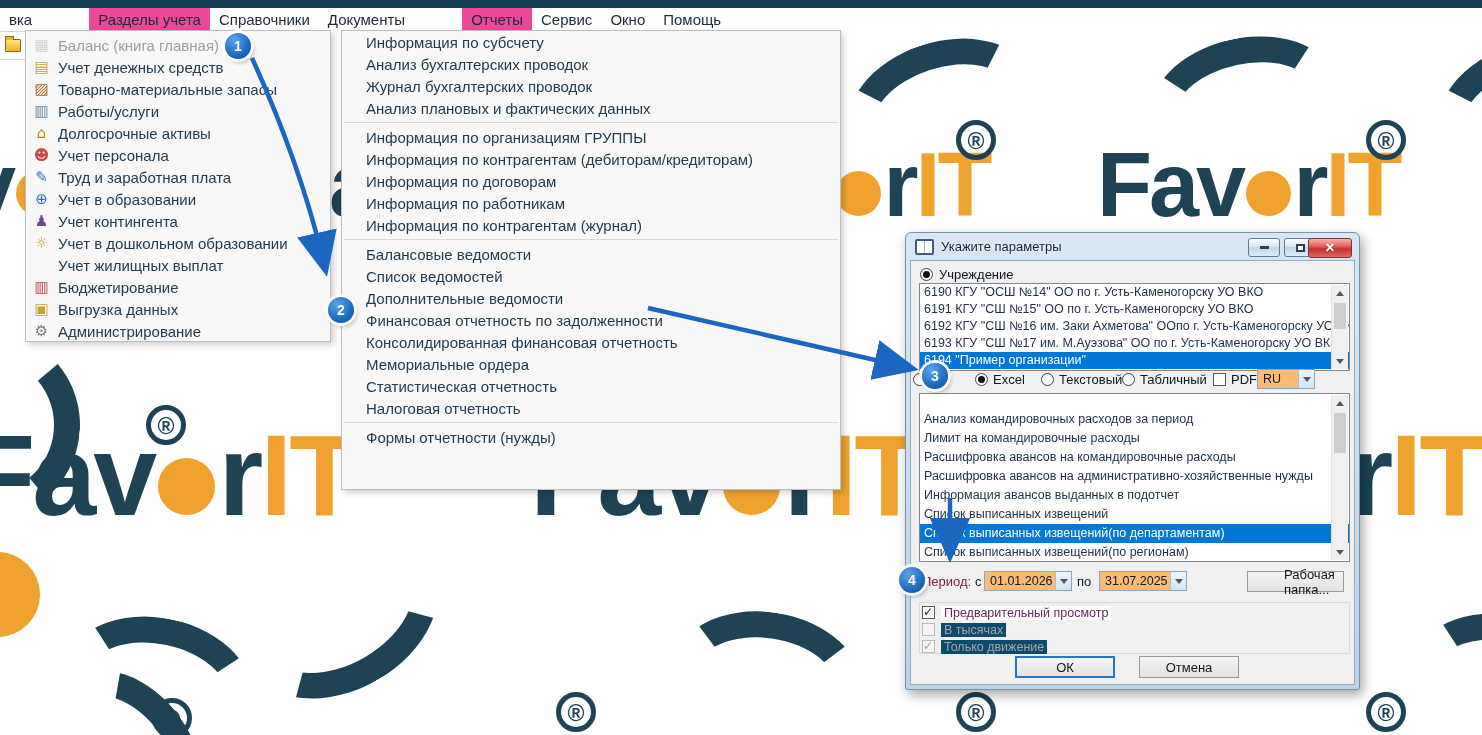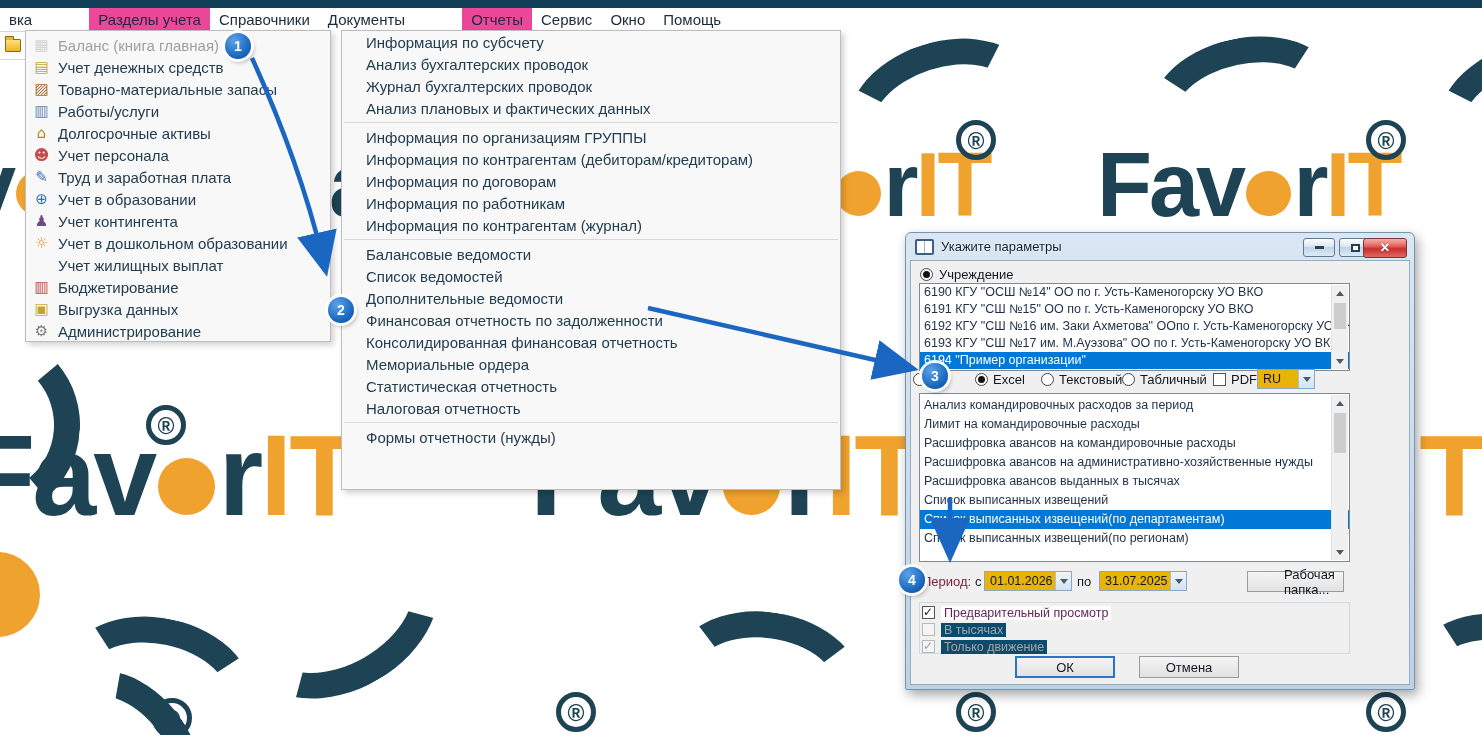--- a/index.html
+++ b/index.html
@@ -34,21 +34,21 @@
   .menu-reports { left:341px; top:30px; width:500px; height:460px; }
   .mi { height:22px; display:flex; align-items:center; font-size:15px; color:#223c50; white-space:nowrap; overflow:hidden; }
   .menu-left .mi { padding-left:7px; }
   .menu-reports .mi { padding-left:24px; }
   .mi .ic { width:17px; min-width:17px; height:17px; margin-right:8px; font-size:15px; line-height:17px;
             text-align:center; font-family:"DejaVu Sans",sans-serif; }
   .mi.disabled { color:#9aa0a6; }
   .mi.disabled .ic { opacity:.45; filter:grayscale(1); }
   .mi.sep { height:0; min-height:0; border-top:1px solid #d9d9d9; margin:3px 2px; padding:0; }
   
-  .dialog { position:absolute; left:905px; top:232px; width:510px; height:458px;
+  .dialog { position:absolute; left:905px; top:232px; width:455px; height:458px;
             background:linear-gradient(#d9e7f4,#bcd2e6); border:1px solid #7694ad;
             border-radius:6px 6px 2px 2px; box-shadow:3px 5px 12px rgba(0,0,0,.35);
             box-sizing:border-box; z-index:6; font-size:13px; }
   .dlg-title { position:absolute; left:0; top:0; right:0; height:27px; display:flex; align-items:center; padding-left:9px; }
   .dlg-icon { width:15px; height:12px; background:linear-gradient(90deg,#fff 45%,#9db8d5 45%,#9db8d5 55%,#fff 55%);
               border:2px solid #3b5e86; border-radius:2px; margin-right:7px; }
   .dlg-title-text { font-size:13px; color:#15222e; text-shadow:0 0 3px rgba(255,255,255,.9); }
   .capbtn { position:absolute; top:5px; height:19px; box-sizing:border-box; border:1px solid #62788e; border-radius:3px;
             display:flex; align-items:center; justify-content:center; }
   .cap-min { right:79px; width:32px; background:linear-gradient(#fdfdfd,#d9e6f2 45%,#c0d5e8 50%,#dcebf7); }
@@ -70,21 +70,21 @@
   .listbox { position:absolute; background:#fff; border:1px solid #828790; box-sizing:border-box; overflow:hidden; }
   .lrow { height:17px; line-height:17px; padding-left:4px; font-size:12.5px; color:#1e3048; white-space:nowrap; }
   .reports-box .lrow { height:19px; line-height:19px; }
   .lrow.selected { background:#0078d7; color:#fff; }
   .sbar { position:absolute; top:1px; bottom:1px; right:1px; width:16px; background:#f0f0f0; border-left:1px solid #e2e2e2; }
   .sbtn { position:absolute; left:0; width:16px; height:16px; display:flex; align-items:center; justify-content:center; }
   .tri-up   { width:0; height:0; border-left:4px solid transparent; border-right:4px solid transparent; border-bottom:5px solid #4d5a66; }
   .tri-down { width:0; height:0; border-left:4px solid transparent; border-right:4px solid transparent; border-top:5px solid #4d5a66; }
   .sthumb { position:absolute; left:2px; width:12px; background:#cdcdcd; border-radius:1px; }
   .fmt-item { position:absolute; display:flex; align-items:center; gap:5px; color:#101820; font-size:13px; height:20px; }
-  .combo { position:absolute; height:20px; background:#eab308; border:1px solid #8aa8c2; box-sizing:border-box;
+  .combo { position:absolute; height:20px; background:#fdba74; border:1px solid #8aa8c2; box-sizing:border-box;
            display:flex; align-items:center; font-size:12.5px; color:#101820;justify-content:center; }
   .combo .cval { flex:1; padding-left:5px; }
   .combo .cbtn { width:15px; align-self:stretch; display:flex; align-items:center; justify-content:center;
                  background:linear-gradient(#eef5fb,#d3e4f2); border-left:1px solid #aac2d6; }
   .btn { position:absolute; height:22px; background:linear-gradient(#f4f4f4,#e2e2e2); border:1px solid #9b9b9b;
          box-sizing:border-box; font-size:13px; color:#101820; display:flex; align-items:center; justify-content:center; }
   .btn.focused { border:2px solid #2a74c9; }
   .groupbox { position:absolute; border:1px solid #d2dae0; box-sizing:border-box; }
   .chk-row { position:absolute; display:flex; align-items:center; gap:6px; height:15px; font-size:12.5px; }
   .chk-row .lbl { background:#fff; padding:0 3px; }
@@ -341,26 +341,26 @@
         </div>
         <div class="combo" style="left:346px; top:108px; width:58px;">
           <span class="cval">RU</span>
           <span class="cbtn">
               <span class="tri-down"></span>
             </span>
         </div>
       </div>
 
       <div class="listbox reports-box" style="left:8px; top:132px; width:431px; height:169px;">
-        <div style="padding-top:2px;">
+        <div style="padding-top:16px;">
           <div class="lrow">Анализ командировочных расходов за период</div>
             <div class="lrow">Лимит на командировочные расходы</div>
             <div class="lrow">Расшифровка авансов на командировочные расходы</div>
             <div class="lrow">Расшифровка авансов на административно-хозяйственные нужды</div>
-            <div class="lrow">Расшифровка авансов выданных в тысячах</div>
+            <div class="lrow">Информация авансов выданных в подотчет</div>
             <div class="lrow">Список выписанных извещений</div>
             <div class="lrow selected">Список выписанных извещений(по департаментам)</div>
             <div class="lrow">Список выписанных извещений(по регионам)</div>
         </div>
         <div class="sbar">
           <div class="sbtn" style="top:0;">
               <span class="tri-up"></span>
             </div>
           <div class="sthumb" style="top:18px; height:40px;"></div>
           <div class="sbtn" style="bottom:0;">

